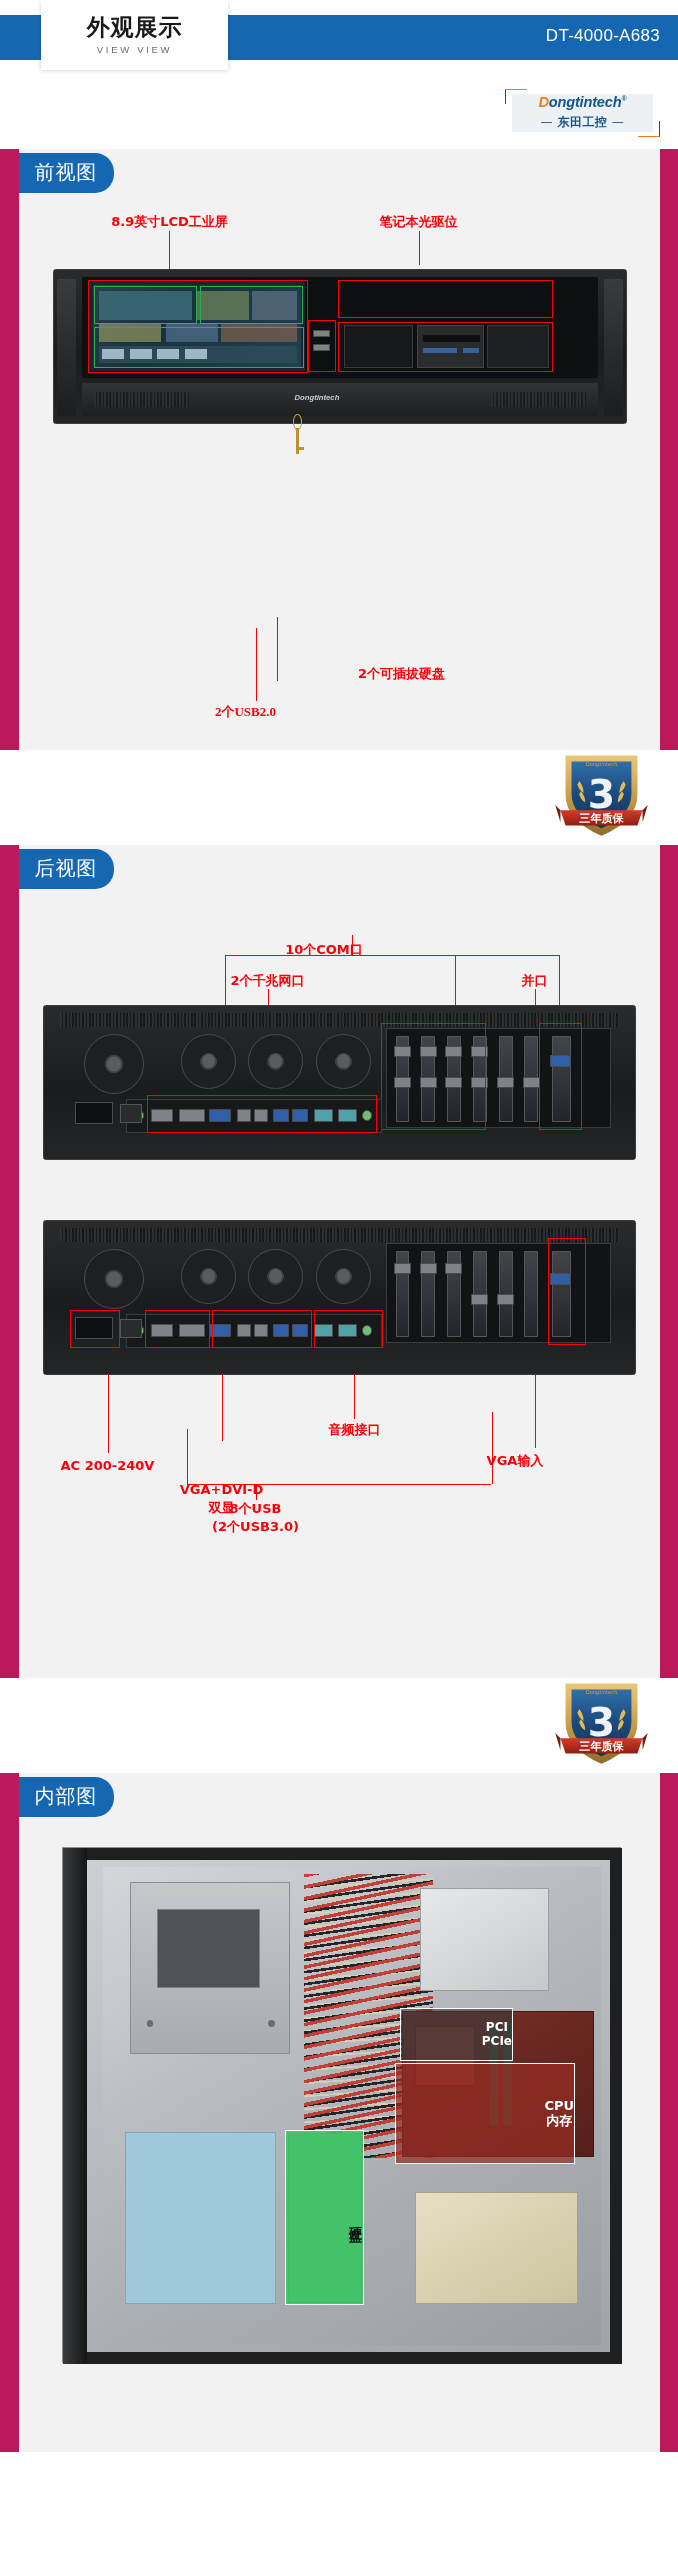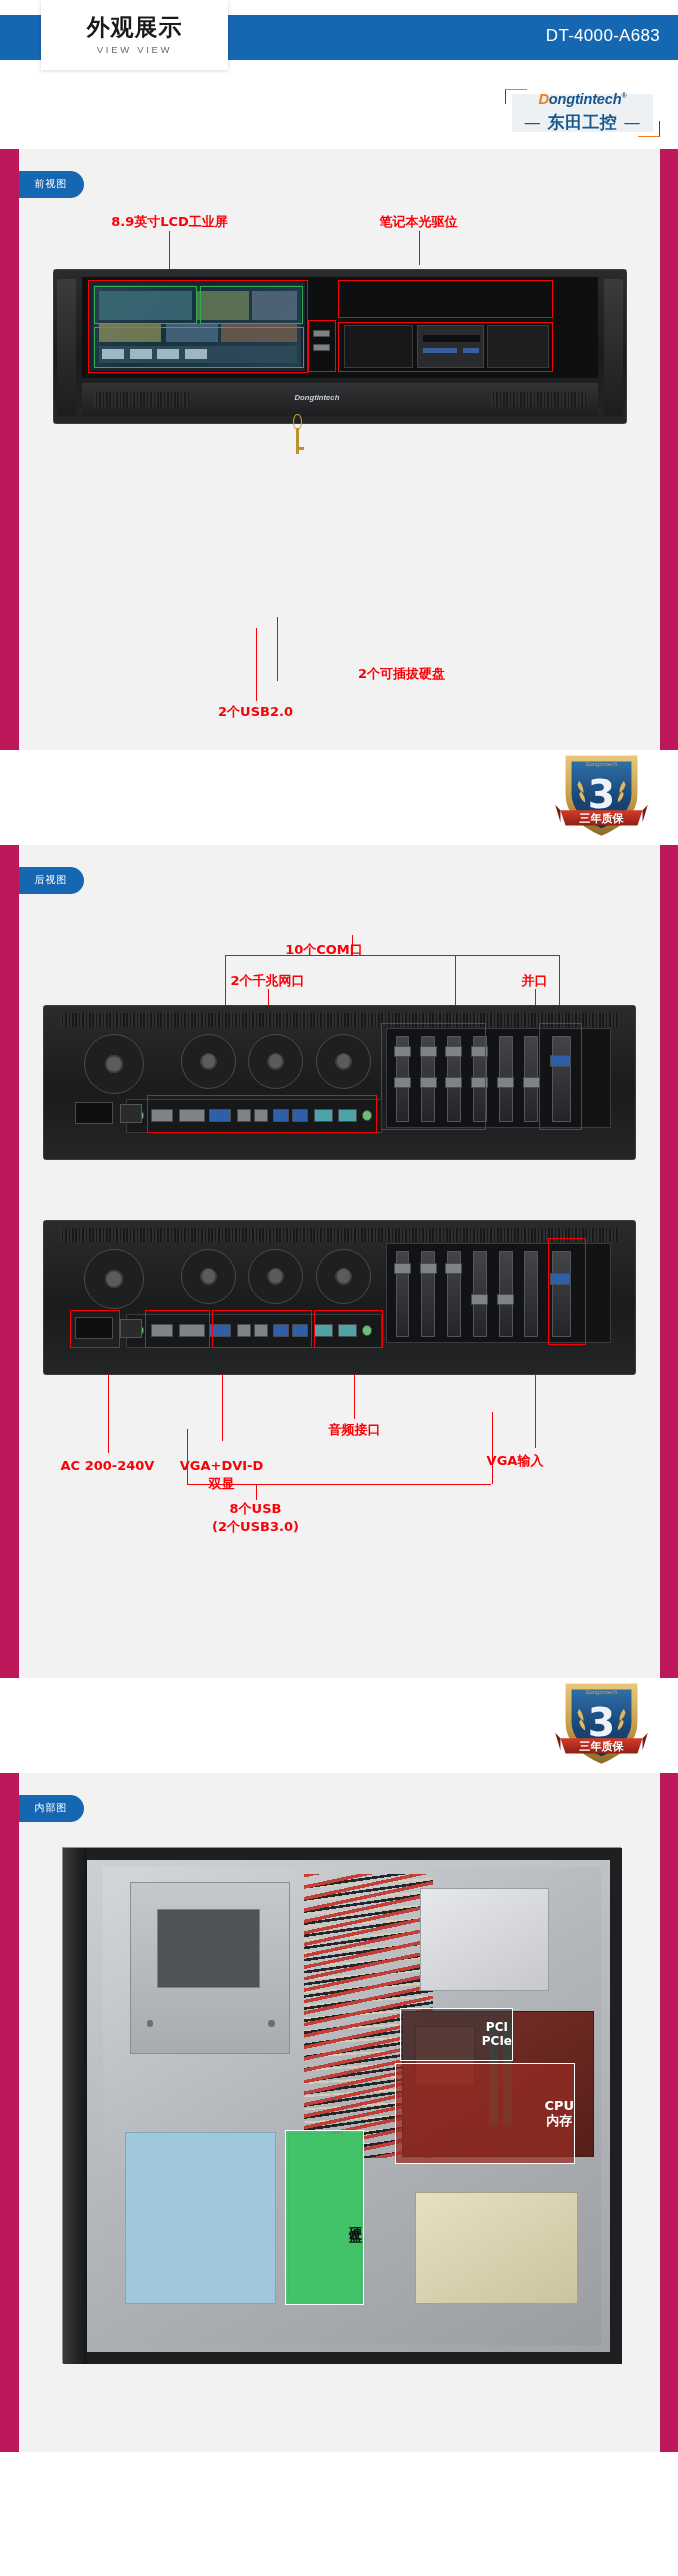--- a/index.html
+++ b/index.html
@@ -46,34 +46,34 @@
     background: #edf1f4;
     display:flex; flex-direction: column; align-items:center; justify-content:center;
   }
   .logo-en {
     font-size: 14.6px; font-style: italic; font-weight: bold; color: #14578f;
     letter-spacing: -0.2px; line-height: 1; position: relative;
   }
   .logo-en .d { color: #ef7d1a; }
   .logo-en .reg { font-size: 6.9px; vertical-align: super; color:#14578f;}
   .logo-cn {
-    font-size: 17px; font-weight: bold; color: #14578f; margin-top: 4px;
+    font-size: 12px; font-weight: bold; color: #14578f; margin-top: 4px;
     font-family: "DejaVu Sans", sans-serif; letter-spacing: 0.4px;
   }
   .logo-cn .dash { color:#14578f; font-weight: normal; }
   .lc { position:absolute; width:22.3px; height:15.5px; }
   .lc-tl { left:0; top:0; border-left:1.7px solid #2a4a7a; border-top:1.7px solid #ef7d1a; }
   .lc-br { right:0; bottom:0; border-right:1.7px solid #2a4a7a; border-bottom:1.7px solid #ef7d1a; }
 
   
   .panel { position: relative; background: #f2f2f2; margin: 0 19px; }
   .sec-label {
-    position: absolute; left: 0px; top: 22px;
+    position: absolute; left: 0px; top: 4px;
     background: #1667b2; color: #fff;
-    font-size: 10px; font-family: Liberation Mono, monospace;
+    font-size: 20px; font-family: Liberation Mono, monospace;
     padding: 6px 17px 6.9px 15.5px;
     border-radius: 0 19px 19px 0;
     letter-spacing: 0.9px;
   }
 
   
   .warranty-strip { position: relative; height: 95px; background: #ffffff; }
   .shield { position: absolute; right: 31px; top: 1.7px; width: 93px; height: 89px; }
   .shield svg { display:block; }
 
@@ -178,21 +178,21 @@
 
       <div class="ann" style="left:69px; top:64px; width:163px;">8.9英寸LCD工业屏</div>
       <div class="lead vline" style="left:150px; top:82px; height:52px;"></div>
 
       <div class="ann" style="left:335px; top:64px; width:129px;">笔记本光驱位</div>
       <div class="lead vline" style="left:400px; top:82px; height:34px;"></div>
 
       <div class="ann" style="left:305px; top:516px; width:155px;">2个可插拔硬盘</div>
       <div class="lead vline" style="left:258px; top:468px; height:64px;"></div>
 
-      <div class="ann" style="left:172px; top:554px; width:129px;">2个USB2.0</div>
+      <div class="ann" style="left:162px; top:554px; width:129px;font-family:Liberation Serif, serif;">2个USB2.0</div>
       <div class="lead vline" style="left:237px; top:479px; height:73px;"></div>
 
       <div class="chassis" style="left:34px; top:120px; width:574px; height:155px;">
         <div class="ear" style="left:3.4px; top:8.6px; width:19px; height:137px;"></div>
         <div class="ear" style="right:3.4px; top:8.6px; width:19px; height:137px;"></div>
 
         <div class="chassis-face" style="left:27.5px; top:6.9px; width:516px; height:101px;"></div>
 
         <div class="screen" style="left:36px; top:12px; width:215px; height:89px;">
           <div class="px" style="left:3.4px;top:3.4px;width:208px;height:82px;background:linear-gradient(135deg,#2b3f4f,#17323f 40%,#21414f);"></div>
@@ -392,21 +392,21 @@
         <div class="rbox" style="left:26px; top:89px; width:50px; height:38px;"></div>
         <div class="rbox" style="left:101px; top:89px; width:65px; height:38px;"></div>
         <div class="rbox" style="left:168px; top:89px; width:100px; height:38px;"></div>
         <div class="rbox" style="left:270px; top:89px; width:69px; height:38px;"></div>
         <div class="rbox" style="left:504px; top:17px; width:38px; height:107px;"></div>
       </div>
 
       <div class="ann" style="left:24px; top:612px; width:129px;">AC 200-240V</div>
       <div class="lead vline" style="left:89px; top:529px; height:79px;"></div>
 
-      <div class="ann" style="left:134px; top:612px; width:137px;">
+      <div class="ann" style="left:134px; top:636px; width:137px;">
         <span>VGA+DVI-D</span><br>
         <span>双显</span>
       </div>
       <div class="lead vline" style="left:203px; top:529px; height:67px;"></div>
 
       <div class="ann" style="left:284px; top:576px; width:103px;">音频接口</div>
       <div class="lead vline" style="left:335px; top:529px; height:45px;"></div>
 
       <div class="ann" style="left:168px; top:655px; width:137px;">
         <span>8个USB</span><br>

